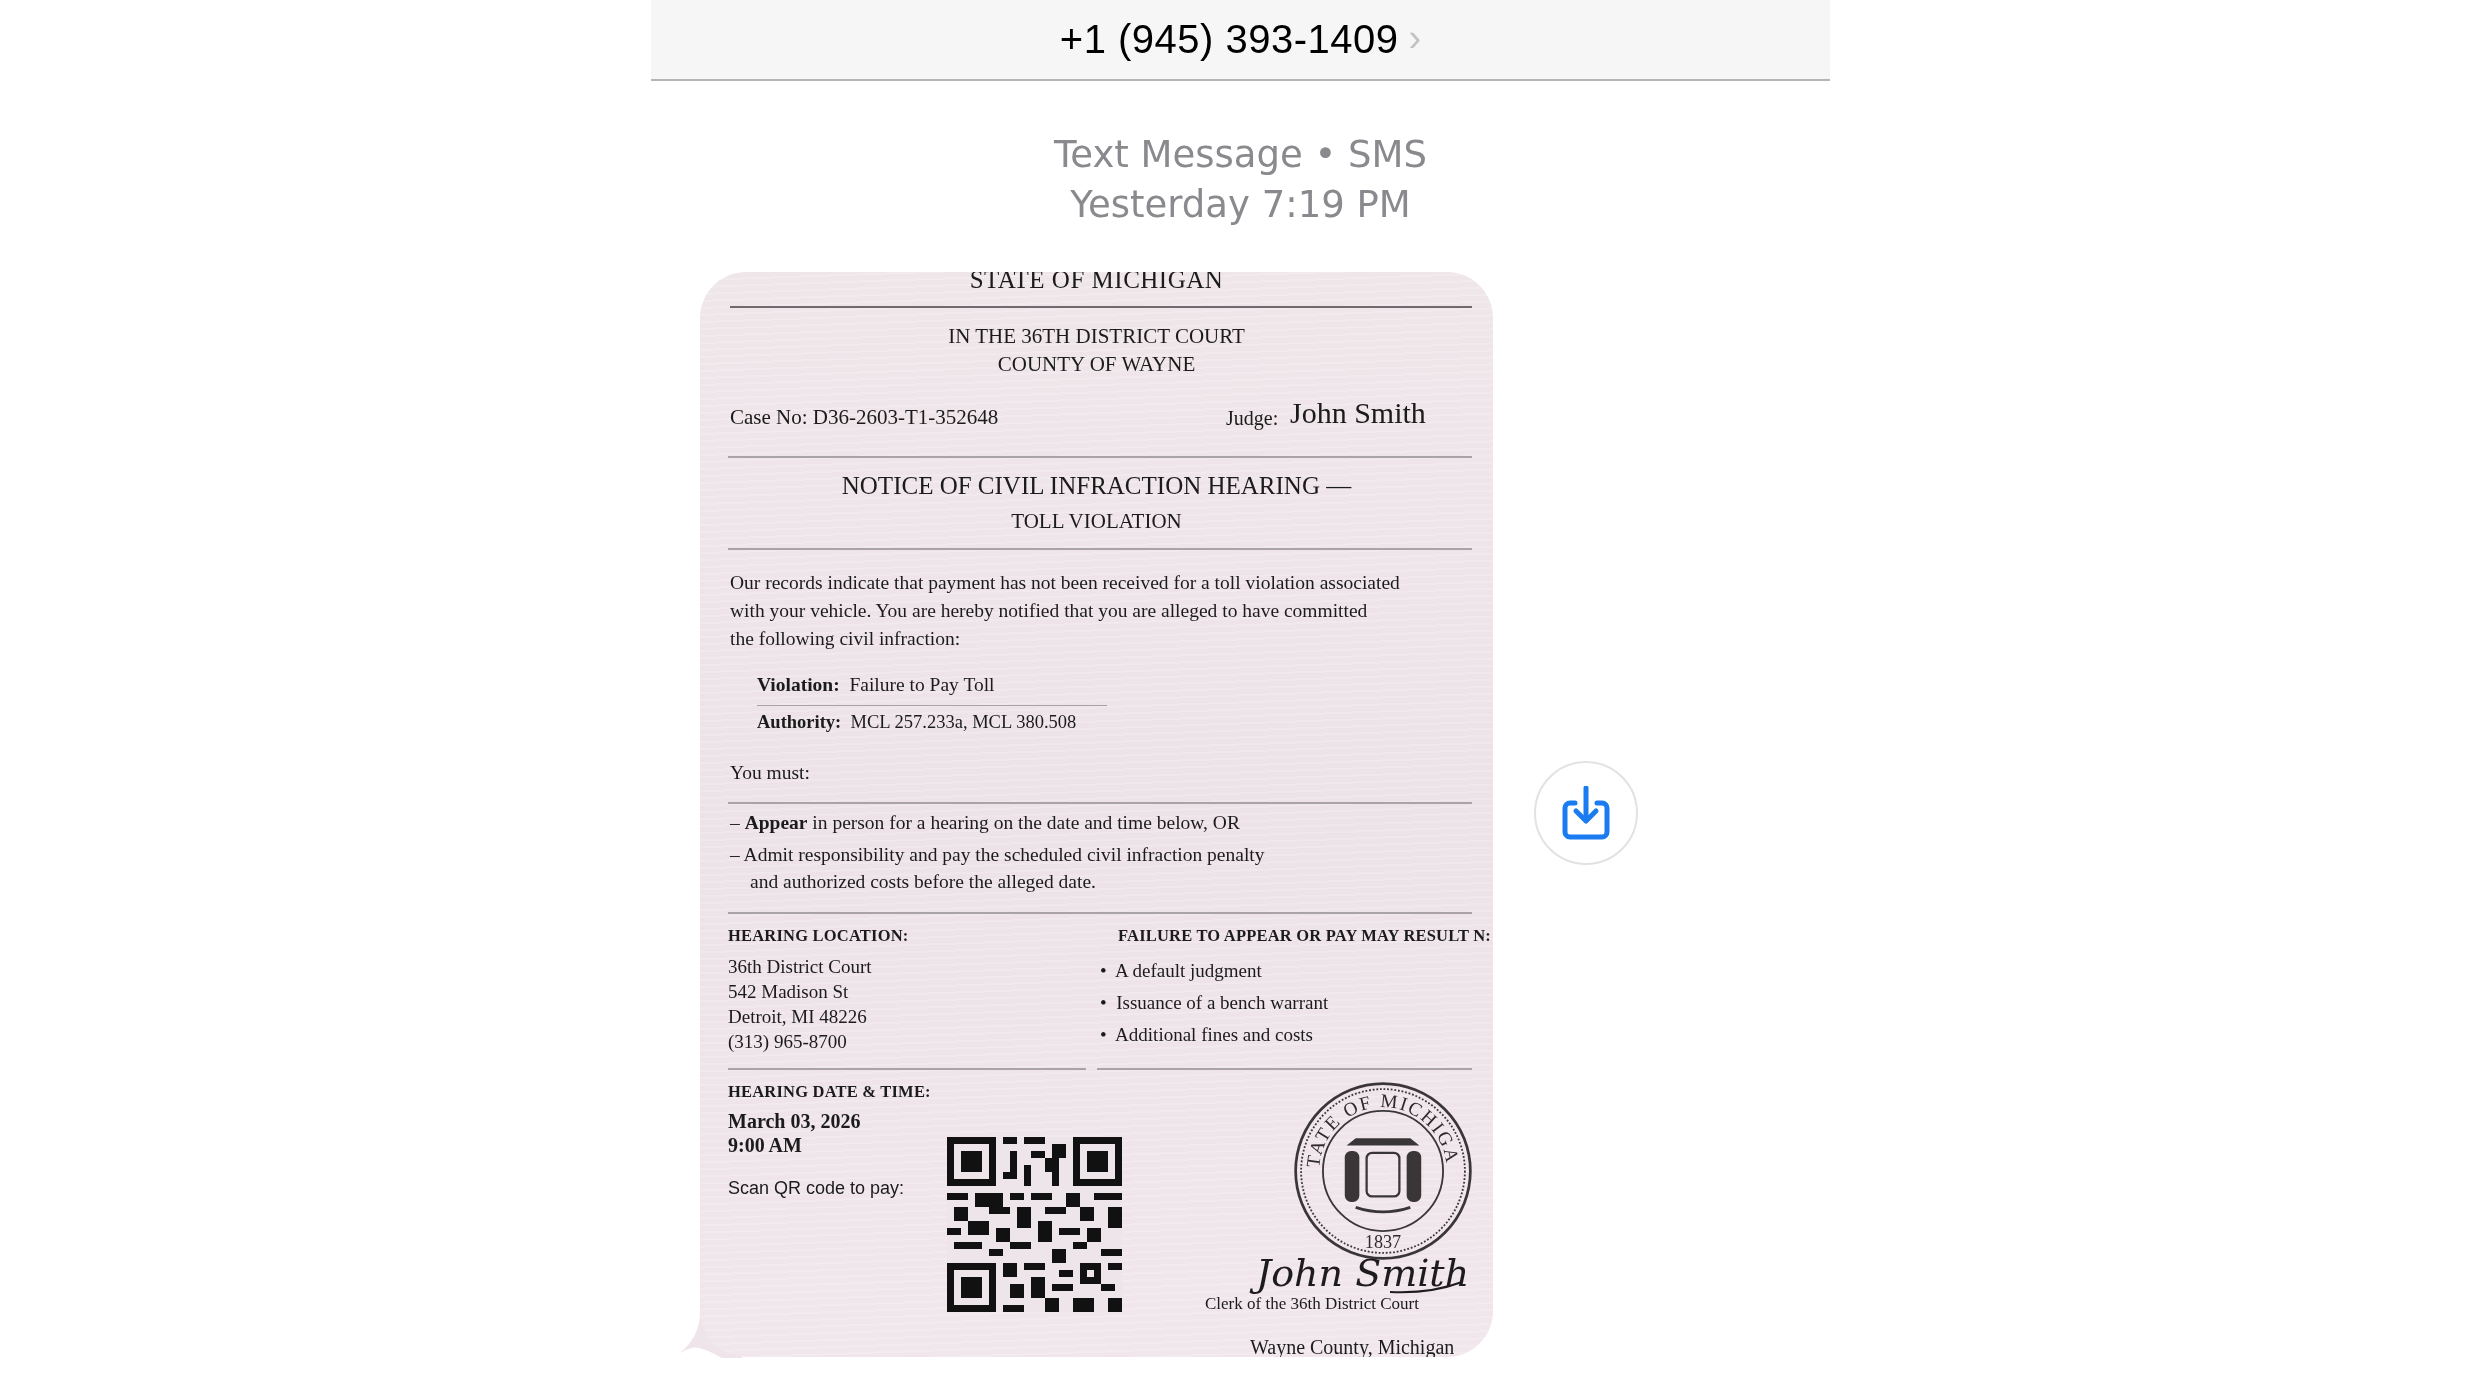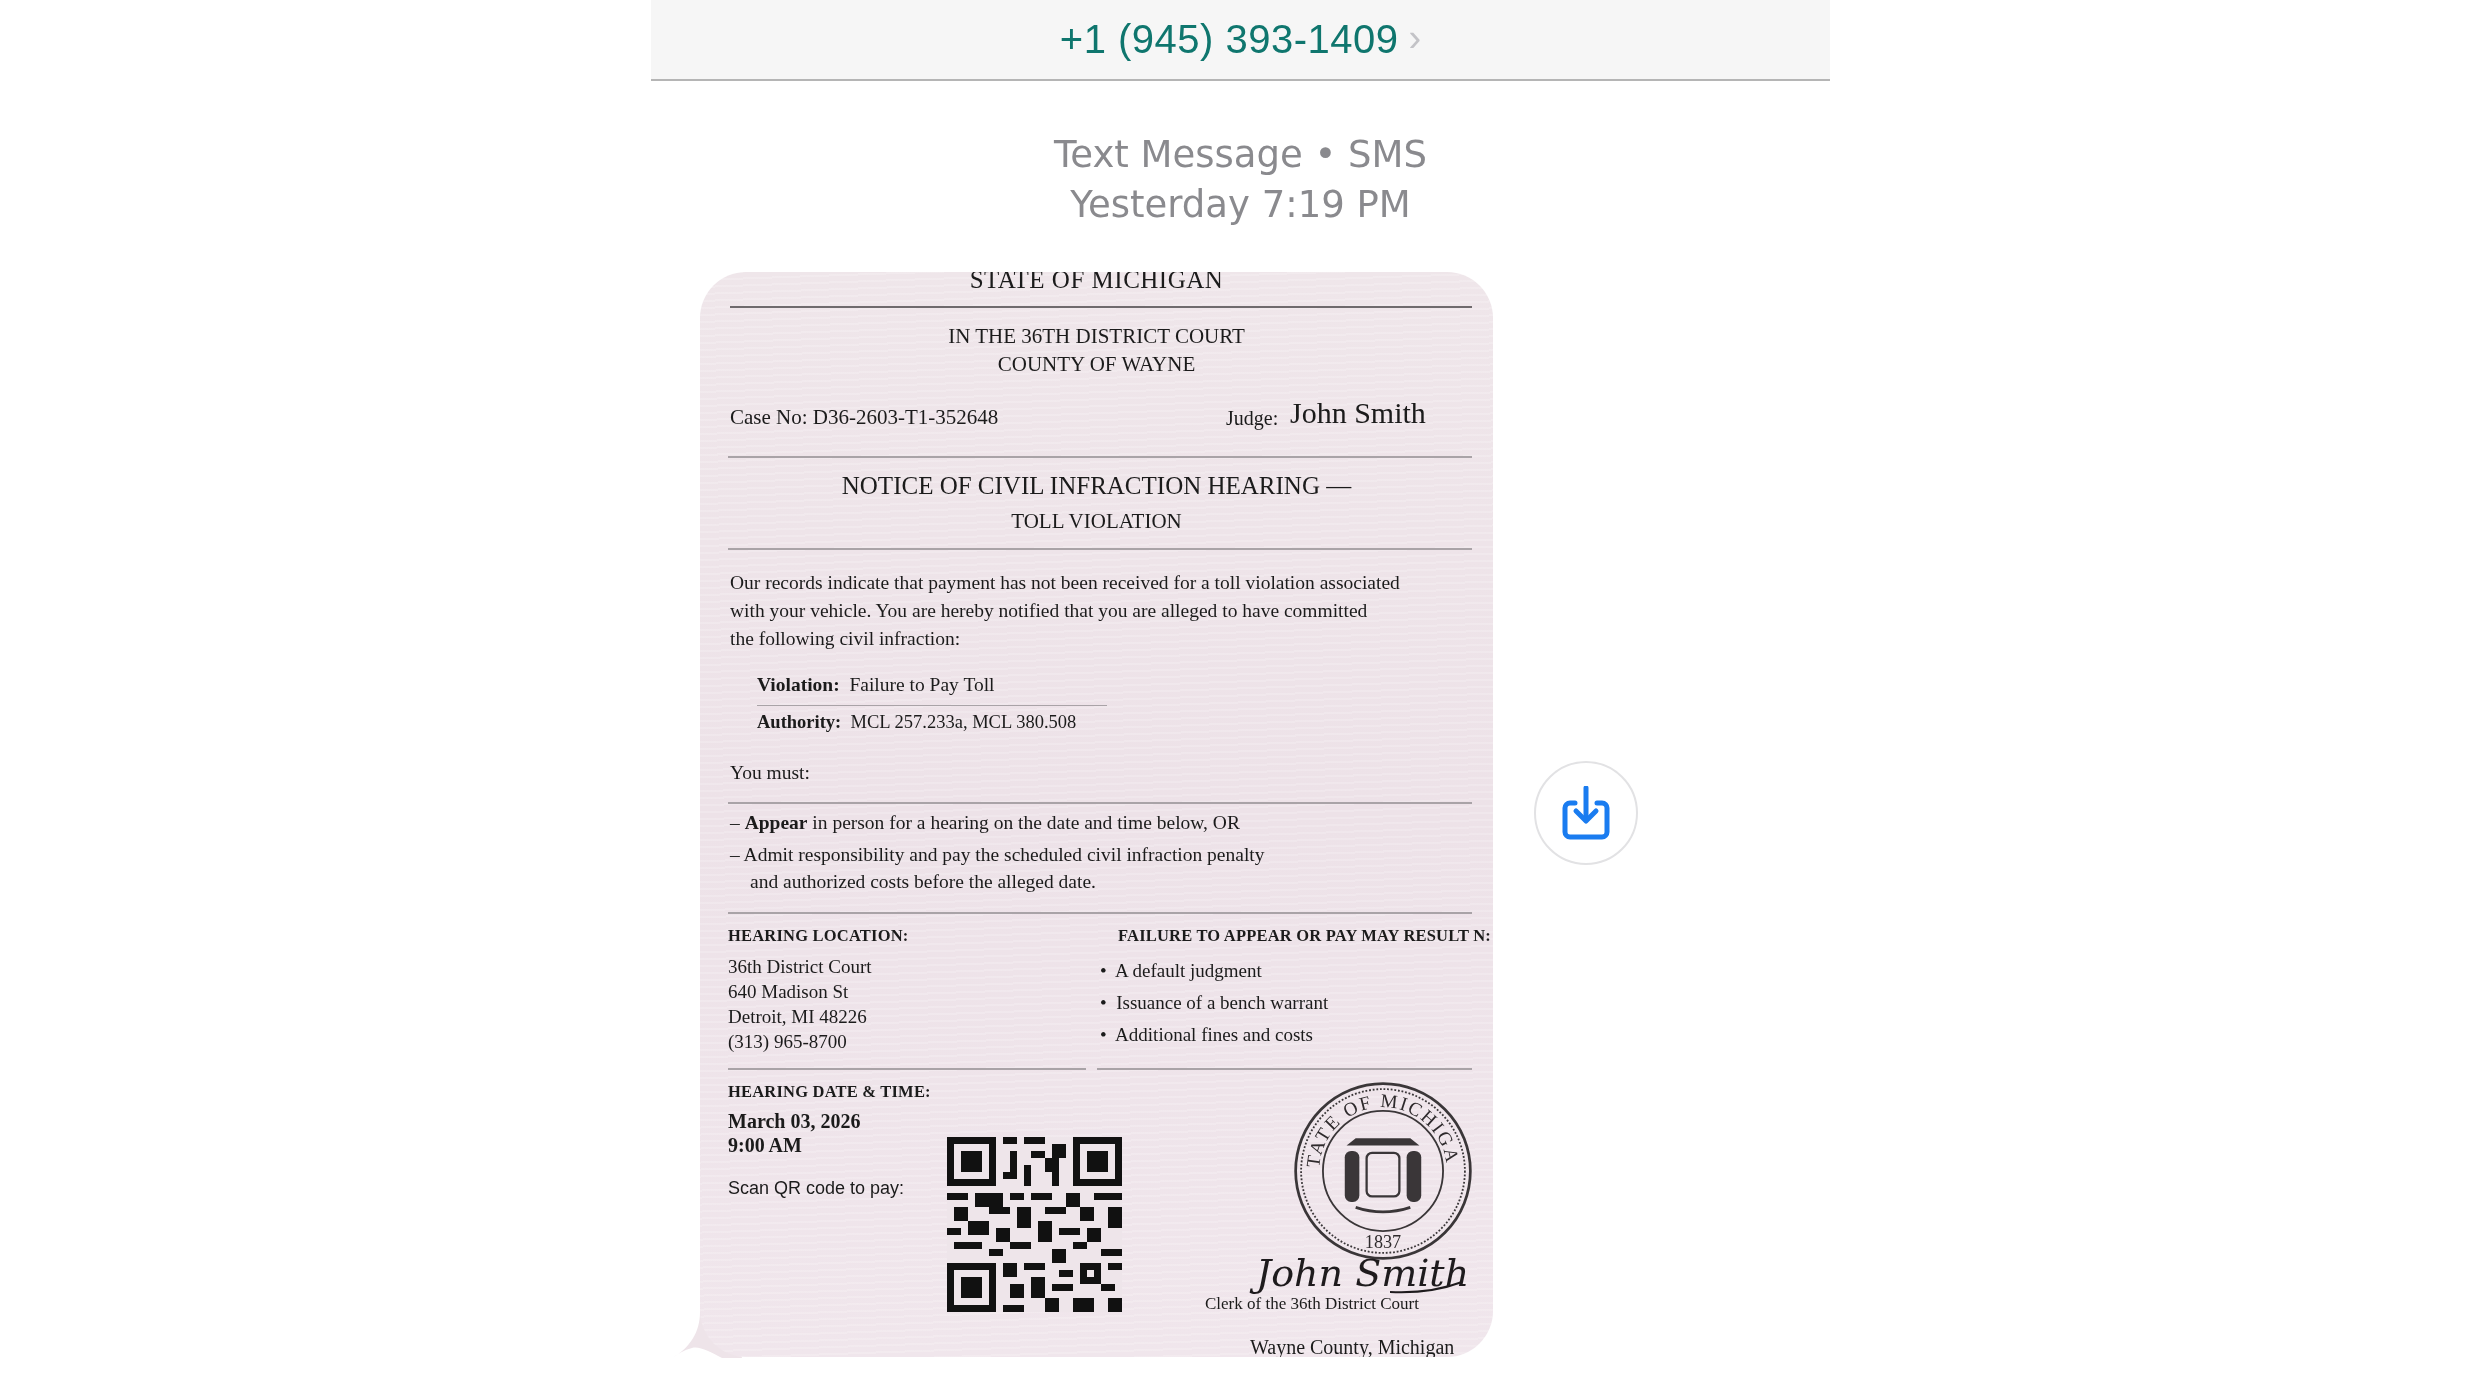--- a/index.html
+++ b/index.html
@@ -9,21 +9,21 @@
       overflow: hidden;
       font-family: "Liberation Sans", sans-serif;
     }
     .header {
       position: absolute; left: 651px; top: 0; width: 1179px; height: 79px;
       background: #f6f6f6;
       border-bottom: 2px solid #b5b5b5;
       display: flex; align-items: center; justify-content: center;
     }
     .header .title {
-      font-size: 40px; color: #0f766e; letter-spacing: 0.5px;
+      font-size: 40px; color: #000000; letter-spacing: 0.5px;
       font-family: "Liberation Sans", sans-serif;
     }
     .header .chev {
       font-size: 38px; color: #c3c3c7; margin-left: 10px; margin-top: -2px;
     }
     .meta {
       position: absolute; left: 651px; width: 1179px; top: 130px;
       text-align: center; color: #8a8a8e;
       font-family: "DejaVu Sans", sans-serif;
     }
@@ -145,21 +145,21 @@
       </div>
       <div class="t must-line" style="top:572px;">– Admit responsibility and pay the scheduled civil infraction penalty</div>
       <div class="t must-line" style="left:50px; top:599px;">and authorized costs before the alleged date.</div>
 
       <div class="hr light" style="left:28px; top:640px; width:744px;"></div>
 
       <div class="t sect-head" style="left:28px; top:654px;">HEARING LOCATION:</div>
       <div class="t sect-head" style="left:418px; top:654px;">FAILURE TO APPEAR OR PAY MAY RESULT N:</div>
 
       <div class="t addr" style="top:684px;">36th District Court</div>
-      <div class="t addr" style="top:709px;">640 Madison St</div>
+      <div class="t addr" style="top:709px;">542 Madison St</div>
       <div class="t addr" style="top:734px;">Detroit, MI 48226</div>
       <div class="t addr" style="top:759px;">(313) 965-8700</div>
 
       <div class="t bullet" style="top:688px;">•&nbsp; <span>A default judgment</span></div>
       <div class="t bullet" style="top:720px;">•&nbsp; <span>Issuance of a bench warrant</span></div>
       <div class="t bullet" style="top:752px;">•&nbsp; <span>Additional fines and costs</span></div>
 
       <div class="hr light" style="left:28px; top:796px; width:358px;"></div>
       <div class="hr light" style="left:397px; top:796px; width:375px;"></div>
 

